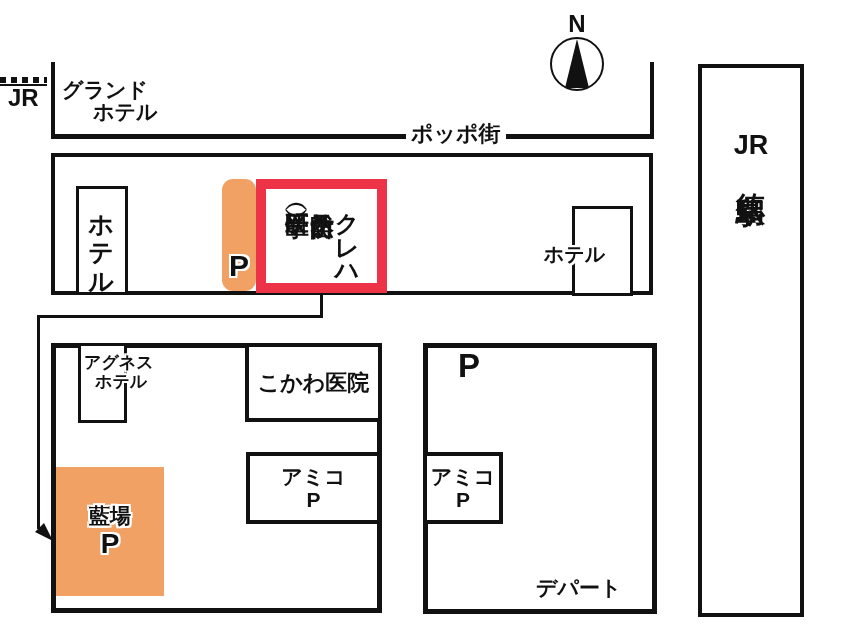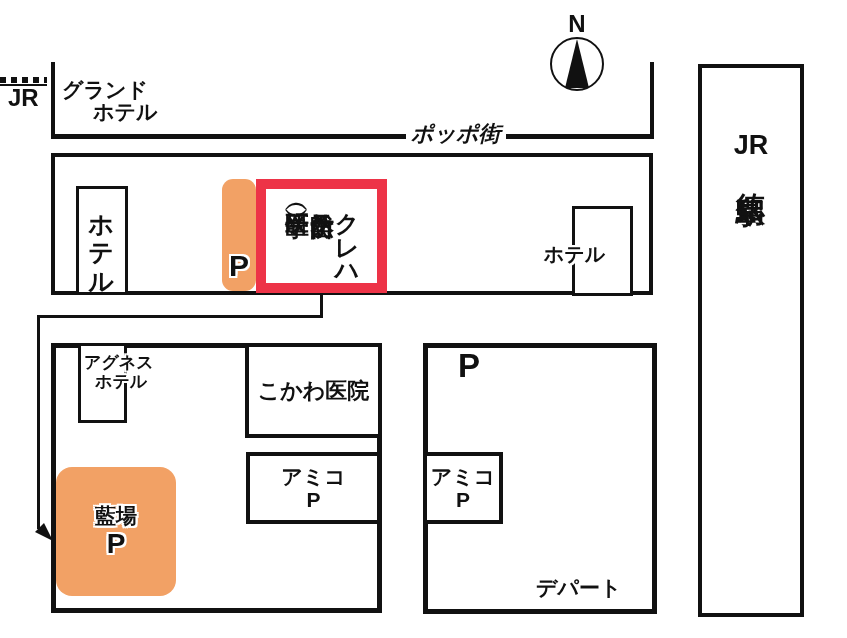--- a/index.html
+++ b/index.html
@@ -20,23 +20,23 @@
            background-size:100% 6px;background-repeat:no-repeat;
            border-bottom:2px solid #111;box-sizing:border-box;}
   .pill{position:absolute;left:222px;top:179px;width:34px;height:112px;border-radius:11px;
         background:#F2A165;display:flex;align-items:flex-end;justify-content:center;}
   .redbox{position:absolute;left:256px;top:179px;width:131px;height:114px;
           background:#fff;border:10px solid #ED3347;box-sizing:border-box;
           display:flex;align-items:center;justify-content:center;overflow:visible;}
   .vcols{writing-mode:vertical-rl;text-orientation:mixed;font-weight:bold;font-size:24px;
          line-height:1.04;}
   .vcols div{display:block;}
-  .aiba{position:absolute;left:56px;top:467px;width:120px;height:129px;background:#F2A165;
+  .aiba{position:absolute;left:56px;top:467px;width:108px;height:129px;background:#F2A165;
         display:flex;flex-direction:column;align-items:center;justify-content:center;
-        text-align:center;border-radius:16px;}
+        text-align:center;}
   .stationtxt{position:absolute;left:698px;top:64px;width:106px;height:553px;
               display:flex;flex-direction:column;align-items:center;padding-top:66px;
               box-sizing:border-box;}
 </style>
 </head>
 <body>
 
 <div id="map">
 
   <div class="railway" style="top:77px;"></div>
@@ -44,21 +44,21 @@
 
   <div class="line" style="left:51px;top:62px;width:4px;height:77px;"></div>
   <div class="line" style="left:51px;top:134px;width:603px;height:5px;"></div>
   <div class="line" style="left:650px;top:62px;width:4px;height:77px;"></div>
 
   <div class="lbl" style="left:62px;top:79px;font-size:21px;">
     <div>グランド</div>
     <div style="margin-left:31px;">ホテル</div>
   </div>
 
-  <div class="lbl" style="left:406px;top:122px;font-size:22px;background:#fff;padding:0 5px;font-style:italic;">ポッポ街</div>
+  <div class="lbl" style="left:406px;top:122px;font-size:22px;background:#fff;padding:0 5px;">ポッポ街</div>
 
   <svg class="abs" style="left:542px;top:6px;" width="70" height="90" viewBox="0 0 70 90">
     <text x="35" y="26" text-anchor="middle" font-size="24" font-weight="bold" fill="#111" font-family="Liberation Sans, sans-serif">N</text>
     <circle cx="35" cy="58" r="26" fill="none" stroke="#111" stroke-width="2"></circle>
     <polygon points="35,33 23,82 47,82" fill="#111"></polygon>
   </svg>
 
   <div class="box" style="left:698px;top:64px;width:106px;height:553px;"></div>
   <div class="stationtxt">
     <span style="font-size:27px;font-weight:bold;">JR</span>
@@ -96,21 +96,21 @@
   </svg>
 
   <div class="box thick" style="left:51px;top:343px;width:331px;height:270px;"></div>
 
   <div class="box thin" style="left:78px;top:343px;width:49px;height:80px;"></div>
   <div class="lbl halo" style="left:84px;top:353px;font-size:17px;line-height:19px;">
     <div>アグネス</div>
     <div style="margin-left:11px;">ホテル</div>
   </div>
 
-  <div class="box center" style="left:245px;top:343px;width:137px;height:95px;font-family:Liberation Serif, serif;">
+  <div class="box center" style="left:245px;top:343px;width:137px;height:79px;font-family:Liberation Serif, serif;">
     <span style="font-size:22px;font-weight:bold;">こかわ医院</span>
   </div>
 
   <div class="box center" style="left:246px;top:452px;width:135px;height:72px;flex-direction:column;text-align:center;">
     <div style="font-size:21px;font-weight:bold;line-height:23px;">アミコ</div>
     <div style="font-size:21px;font-weight:bold;line-height:23px;">P</div>
   </div>
 
   <div class="aiba">
     <div class="halo" style="font-size:21px;font-weight:bold;line-height:24px;">藍場</div>

